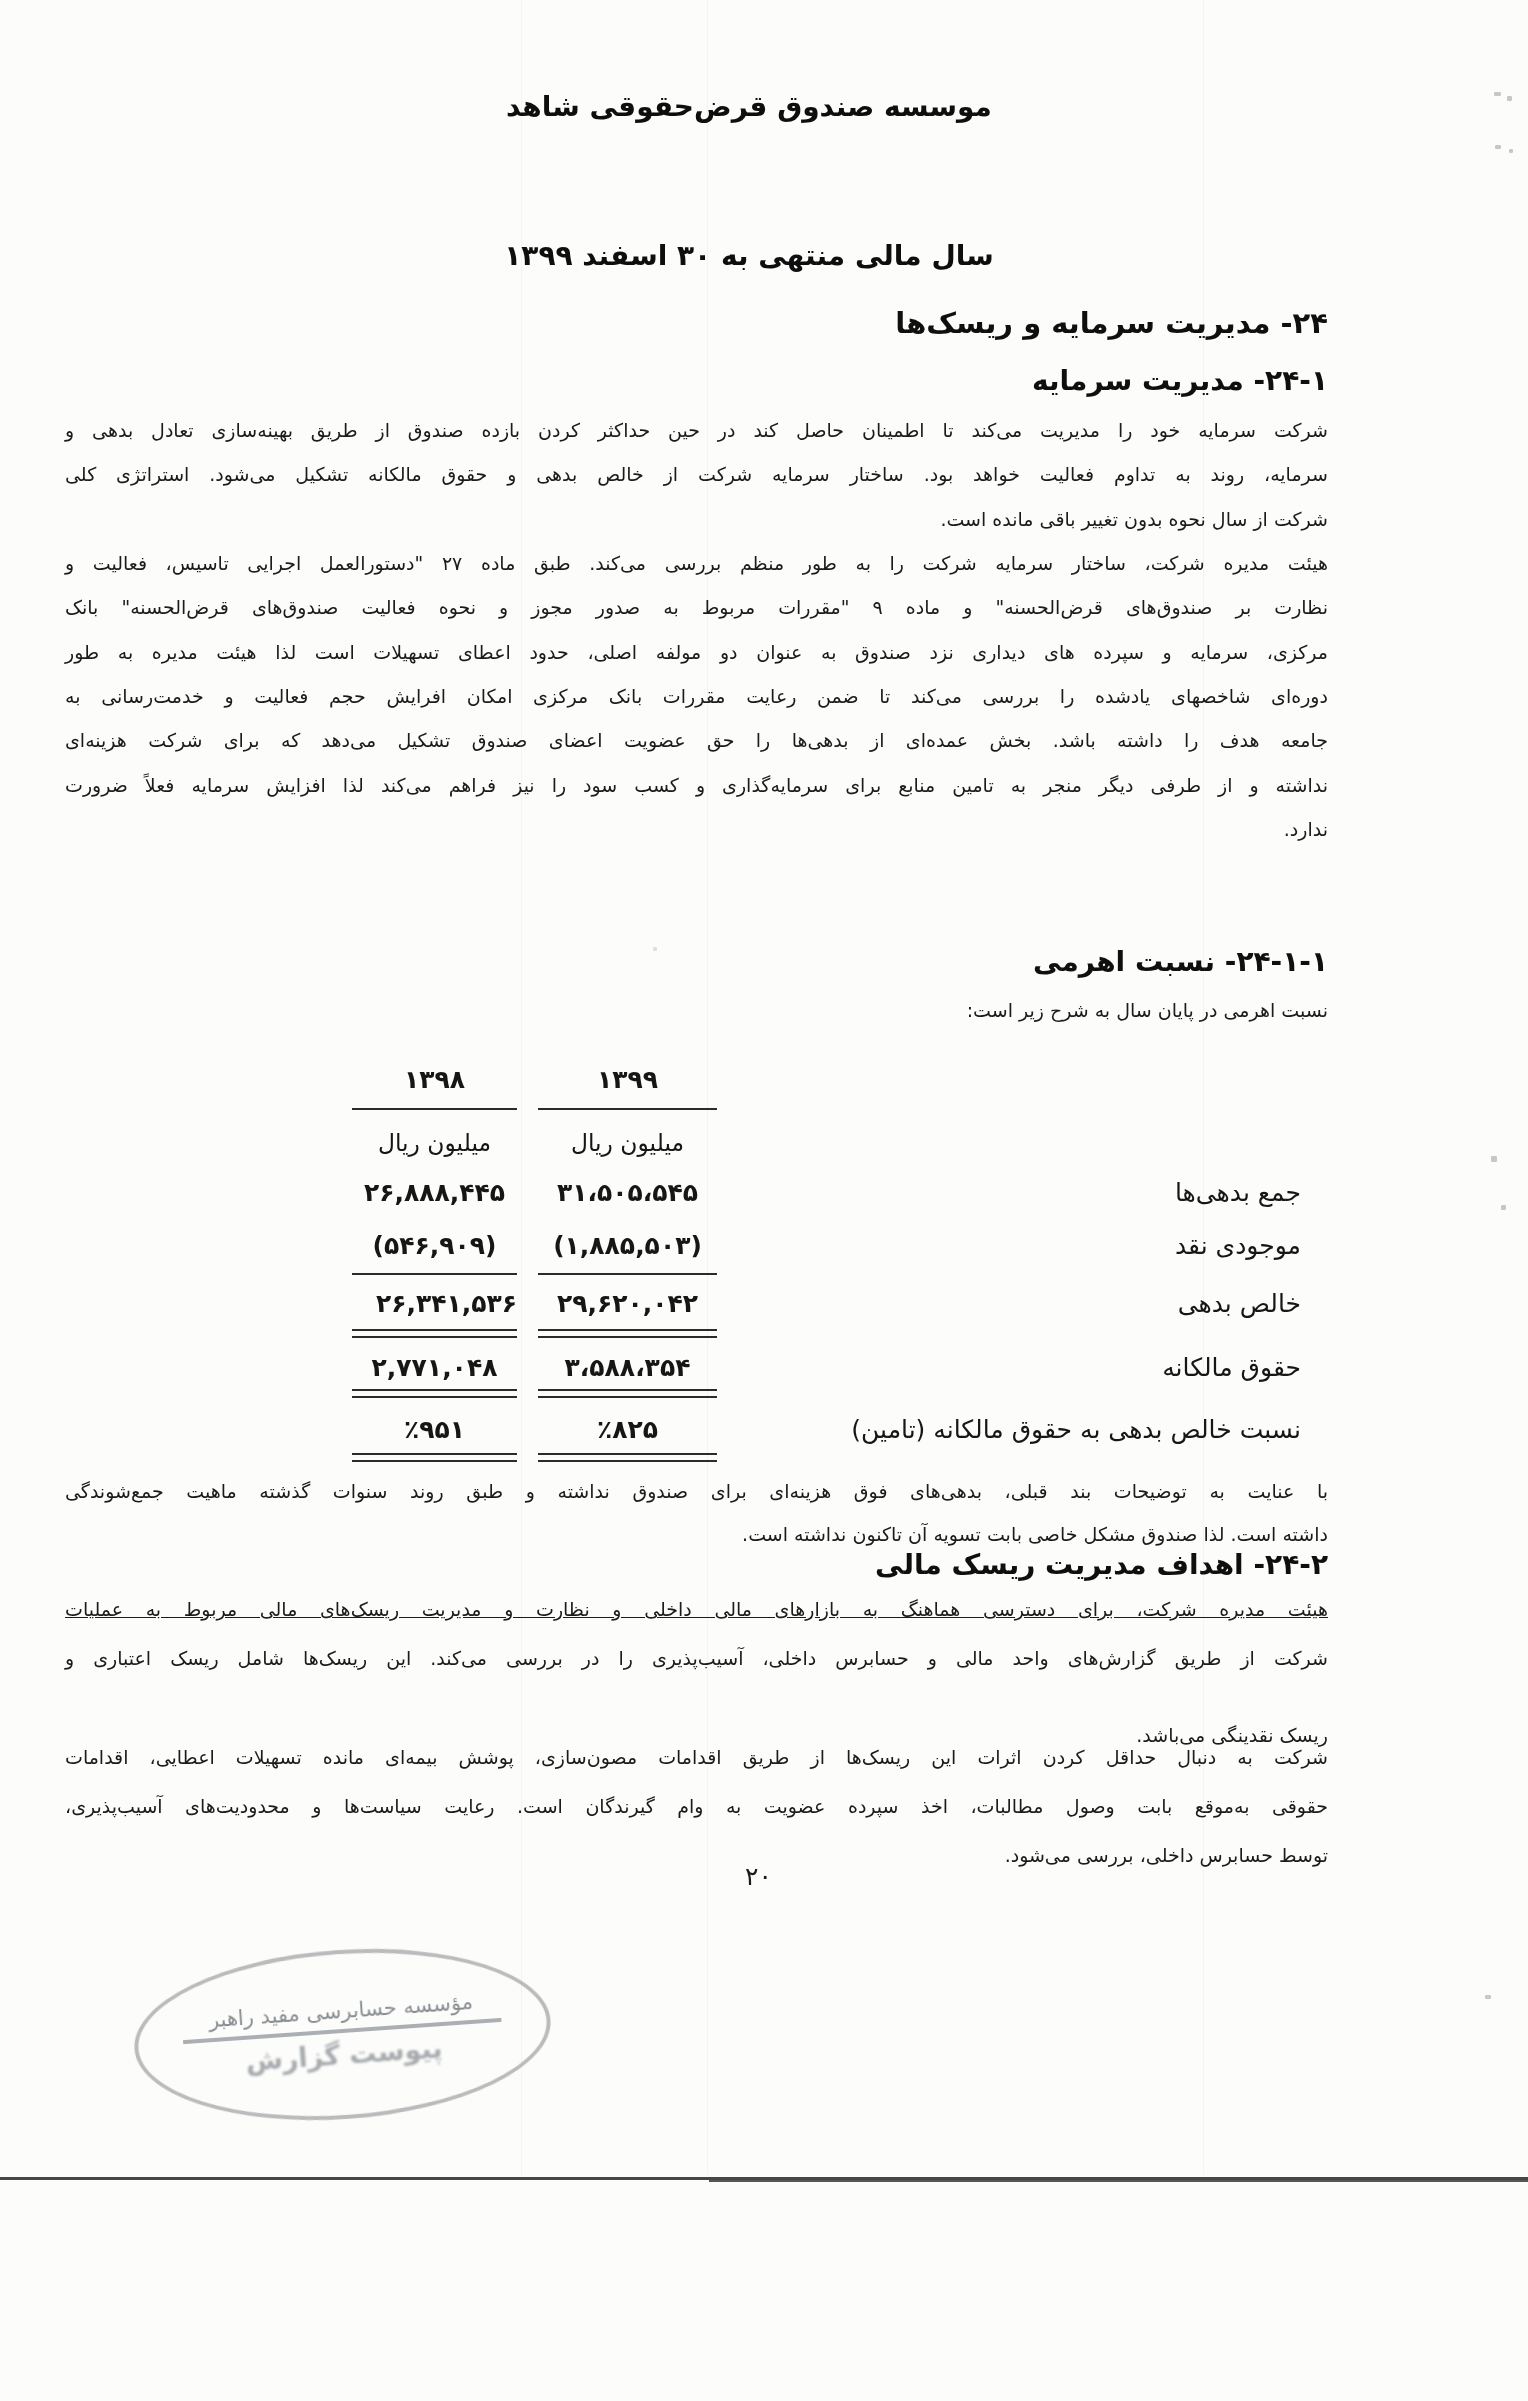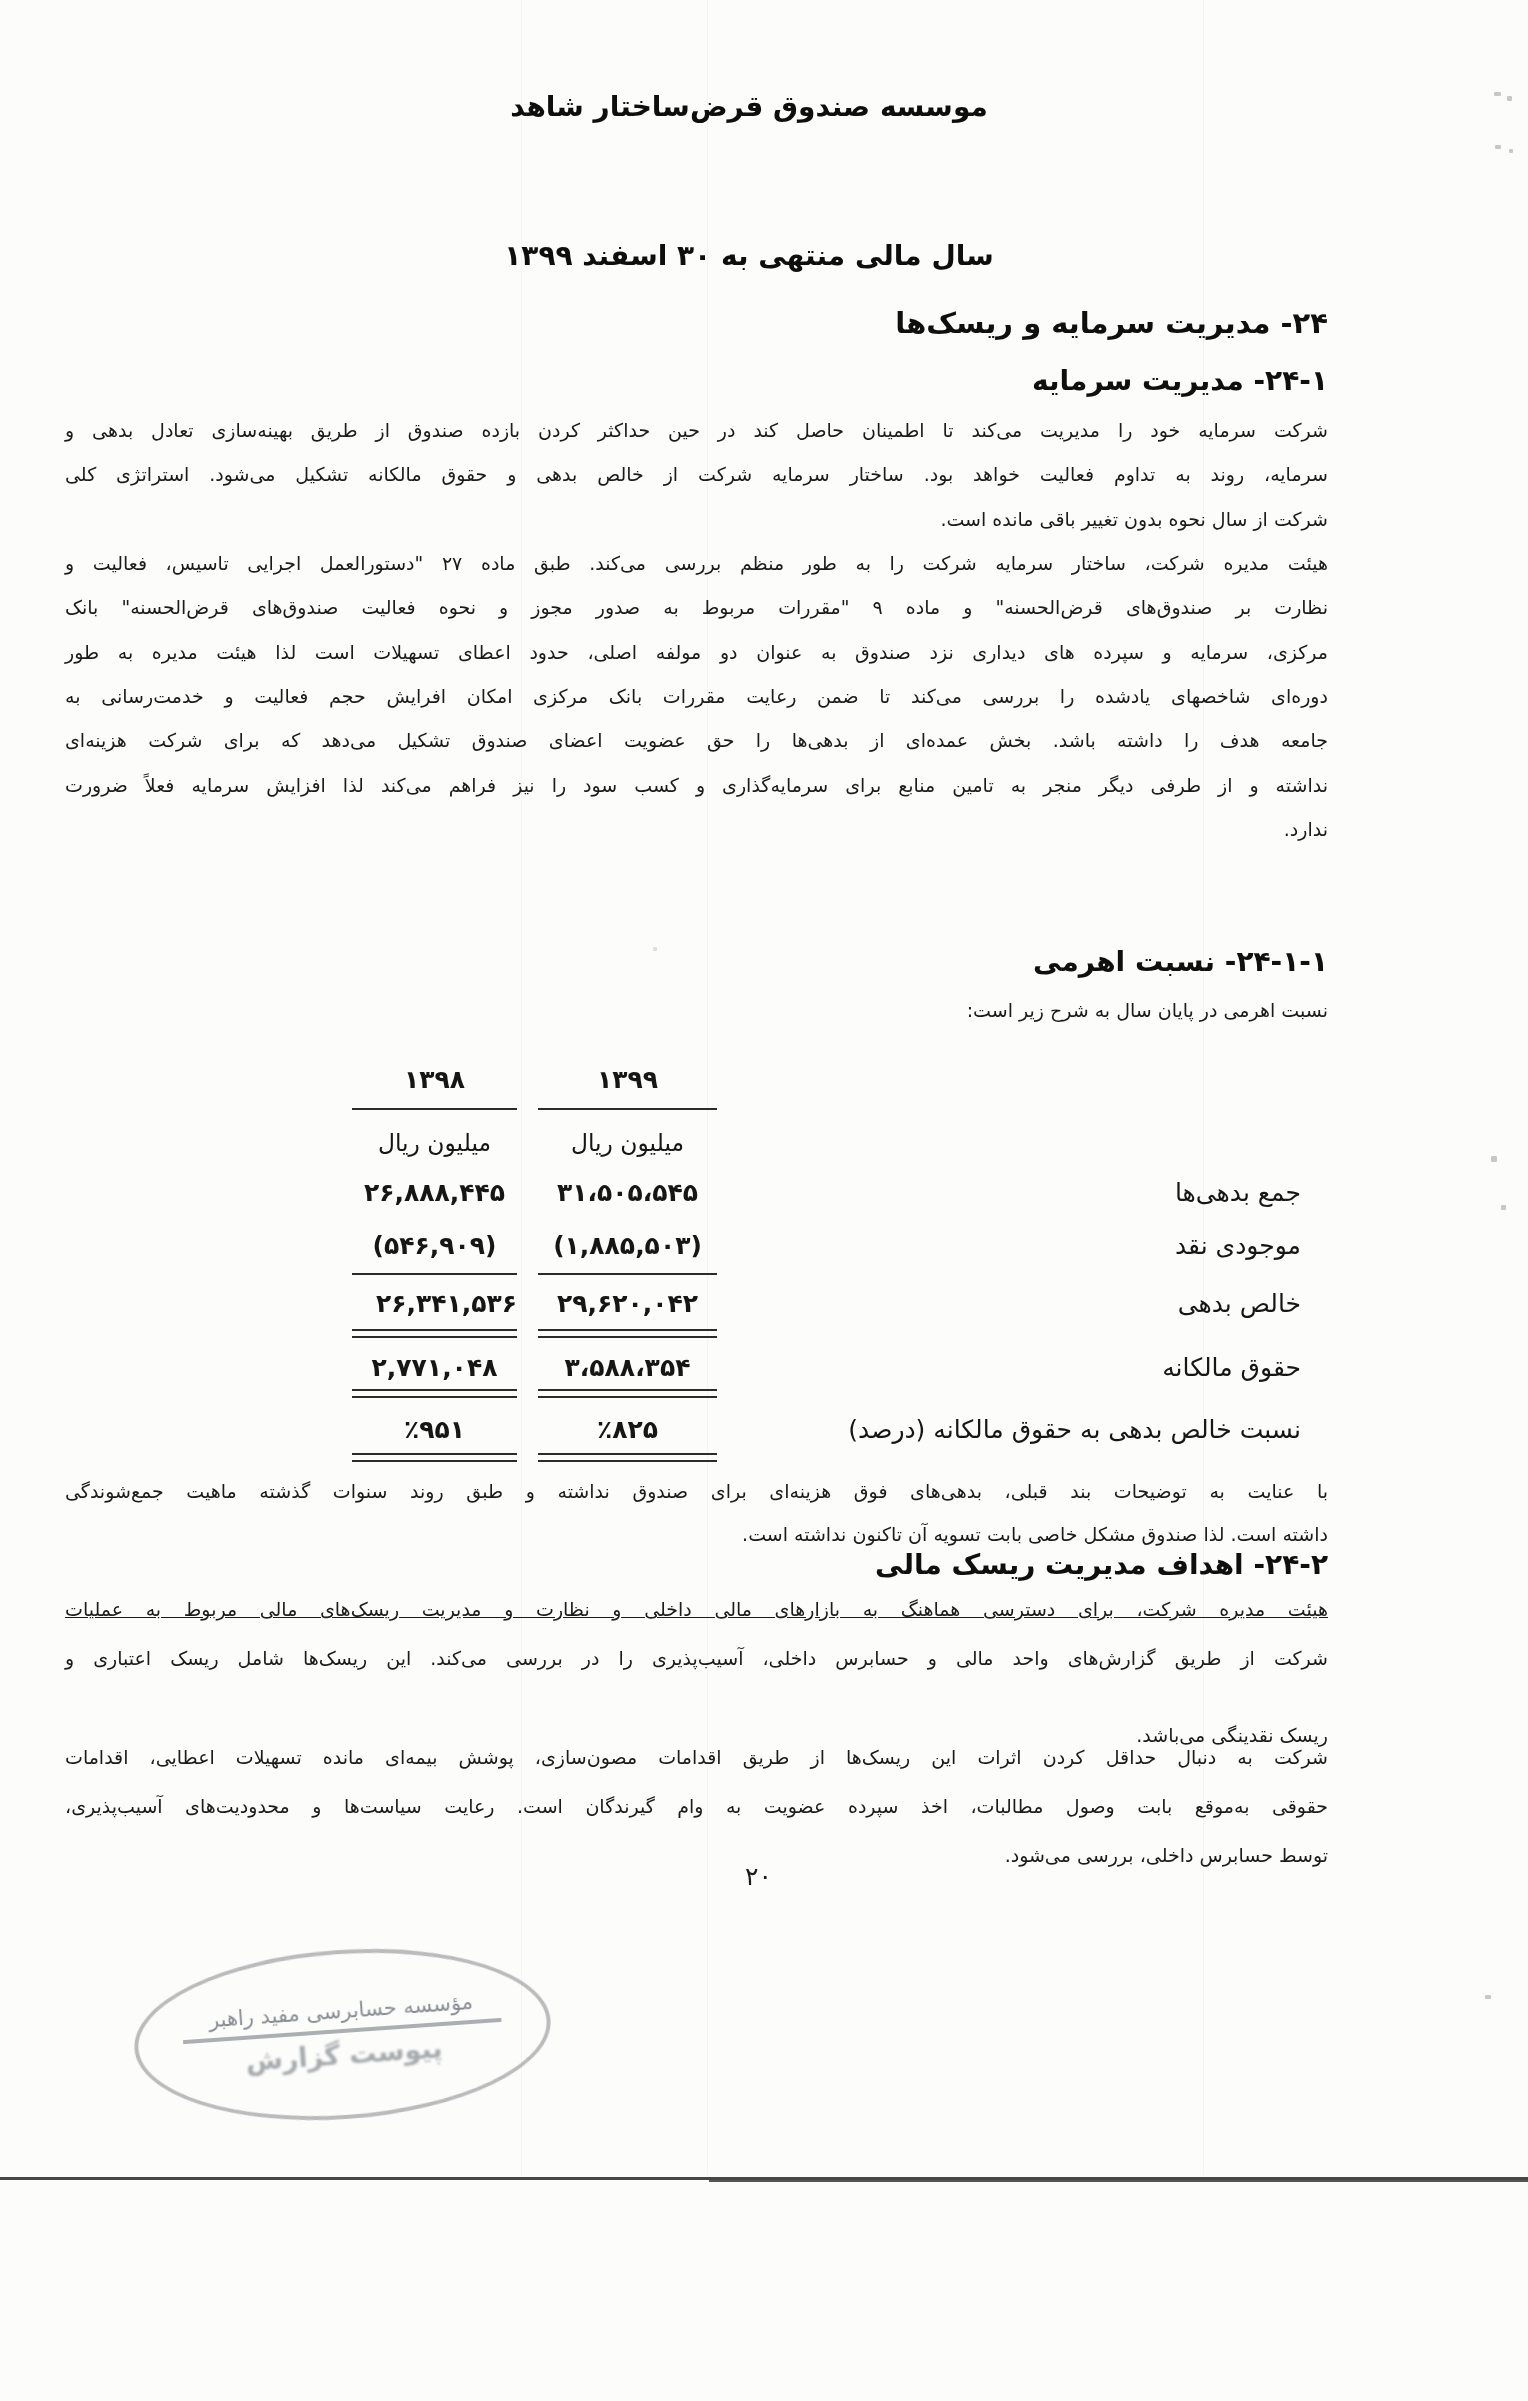--- a/index.html
+++ b/index.html
@@ -72,21 +72,21 @@
   .pagenum{
     position:absolute;left:666px;top:1862px;width:185px;
     text-align:center;font-size:25px;color:#1b1b1b;direction:rtl;
   }
 </style>
 </head>
 <body>
 
 <div id="page">
 
-  <div class="hline" style="top:90px;font-size:28px;">موسسه صندوق قرض‌ساختار شاهد</div>
+  <div class="hline" style="top:90px;font-size:28px;">موسسه صندوق قرض‌حقوقی شاهد</div>
   <div class="hline" style="top:239px;font-size:28px;">سال مالی منتهی به ۳۰ اسفند ۱۳۹۹</div>
 
   <div class="shead" style="top:306px;font-size:29px;">۲۴- مدیریت سرمایه و ریسک‌ها</div>
   <div class="shead" style="top:364px;font-size:28px;">۱‏-‏۲۴‏- مدیریت سرمایه</div>
 
   <div class="bl jl" style="top:418px;">شرکت سرمایه خود را مدیریت می‌کند تا اطمینان حاصل کند در حین حداکثر کردن بازده صندوق از طریق بهینه‌سازی تعادل بدهی و</div>
   <div class="bl jl" style="top:462px;">سرمایه، روند به تداوم فعالیت خواهد بود. ساختار سرمایه شرکت از خالص بدهی و حقوق مالکانه تشکیل می‌شود. استراتژی کلی</div>
   <div class="bl rl" style="top:507px;">شرکت از سال نحوه بدون تغییر باقی مانده است.</div>
 
   <div class="bl jl" style="top:551px;">هیئت مدیره شرکت، ساختار سرمایه شرکت را به طور منظم بررسی می‌کند. طبق ماده ۲۷ "دستورالعمل اجرایی تاسیس، فعالیت و</div>
@@ -131,21 +131,21 @@
 
   <div class="tlabel" style="top:1353px;">حقوق مالکانه</div>
   <div class="tcell" style="left:538px;width:179px;top:1353px;">۳،۵۸۸،۳۵۴</div>
   <div class="tcell" style="left:352px;width:165px;top:1353px;">۲,۷۷۱,۰۴۸</div>
 
   <div class="rule" style="left:352px;width:165px;top:1389px;"></div>
   <div class="rule" style="left:538px;width:179px;top:1389px;"></div>
   <div class="rule" style="left:352px;width:165px;top:1396px;"></div>
   <div class="rule" style="left:538px;width:179px;top:1396px;"></div>
 
-  <div class="tlabel" style="top:1415px;">نسبت خالص بدهی به حقوق مالکانه (درصد)</div>
+  <div class="tlabel" style="top:1415px;">نسبت خالص بدهی به حقوق مالکانه (تامین)</div>
   <div class="tcell" style="left:538px;width:179px;top:1415px;">٪۸۲۵</div>
   <div class="tcell" style="left:352px;width:165px;top:1415px;">٪۹۵۱</div>
 
   <div class="rule" style="left:352px;width:165px;top:1453px;"></div>
   <div class="rule" style="left:538px;width:179px;top:1453px;"></div>
   <div class="rule" style="left:352px;width:165px;top:1460px;"></div>
   <div class="rule" style="left:538px;width:179px;top:1460px;"></div>
 
   <div class="bl jl" style="top:1479px;">با عنایت به توضیحات بند قبلی، بدهی‌های فوق هزینه‌ای برای صندوق نداشته و طبق روند سنوات گذشته ماهیت جمع‌شوندگی</div>
   <div class="bl rl" style="top:1522px;">داشته است. لذا صندوق مشکل خاصی بابت تسویه آن تاکنون نداشته است.</div>

